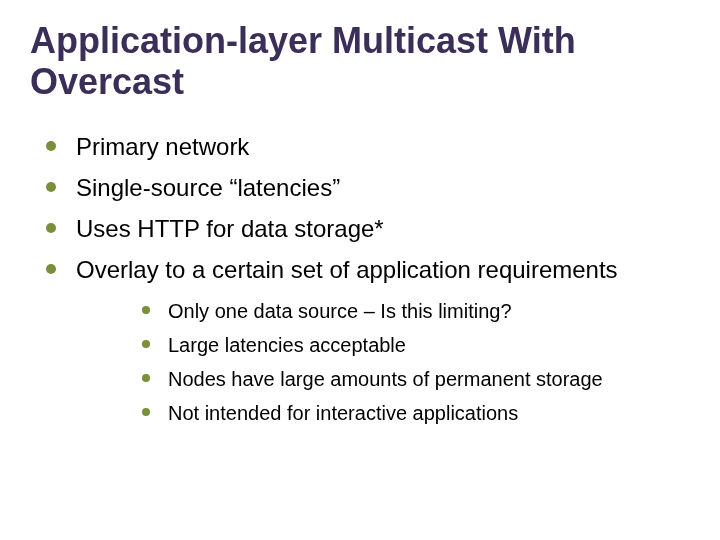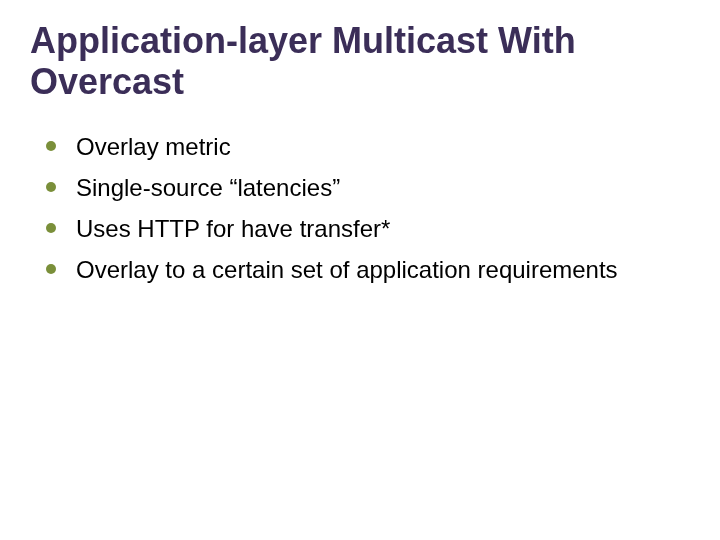--- a/index.html
+++ b/index.html
@@ -72,20 +72,26 @@
     background: #7a8f3a;
   }
 </style>
 </head>
 <body>
 
 <div class="slide">
   <h1 class="title">Application-layer Multicast With Overcast</h1>
 
   <ul class="main">
-    <li>Overlay metric</li>
+    <li>Primary network</li>
     <li>Single-source “latencies”</li>
-    <li>Uses HTTP for have transfer*</li>
+    <li>Uses HTTP for data storage*</li>
     <li>
       <span>Overlay to a certain set of application requirements</span>
+      <ul class="sub">
+        <li>Only one data source – Is this limiting?</li>
+        <li>Large latencies acceptable</li>
+        <li>Nodes have large amounts of permanent storage</li>
+        <li>Not intended for interactive applications</li>
+      </ul>
     </li>
   </ul>
 </div>
 
 </body></html>

